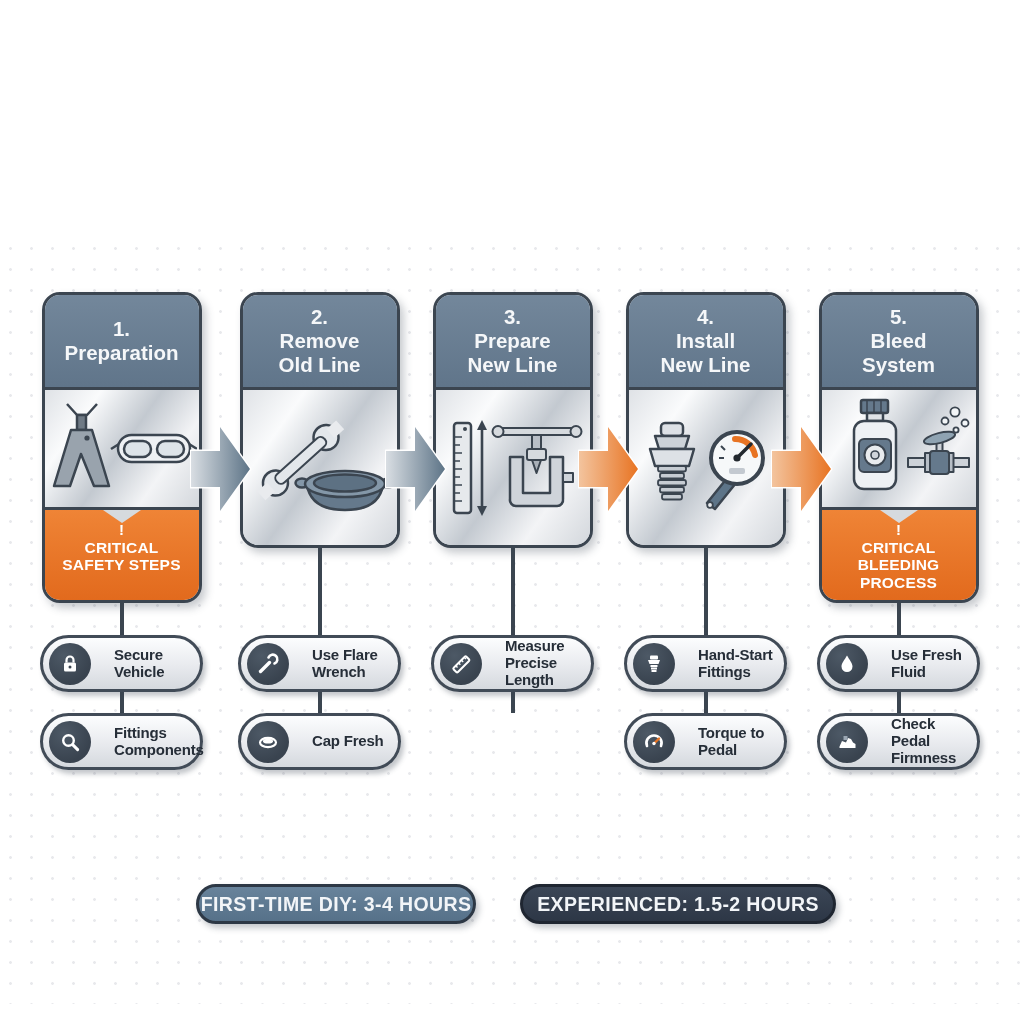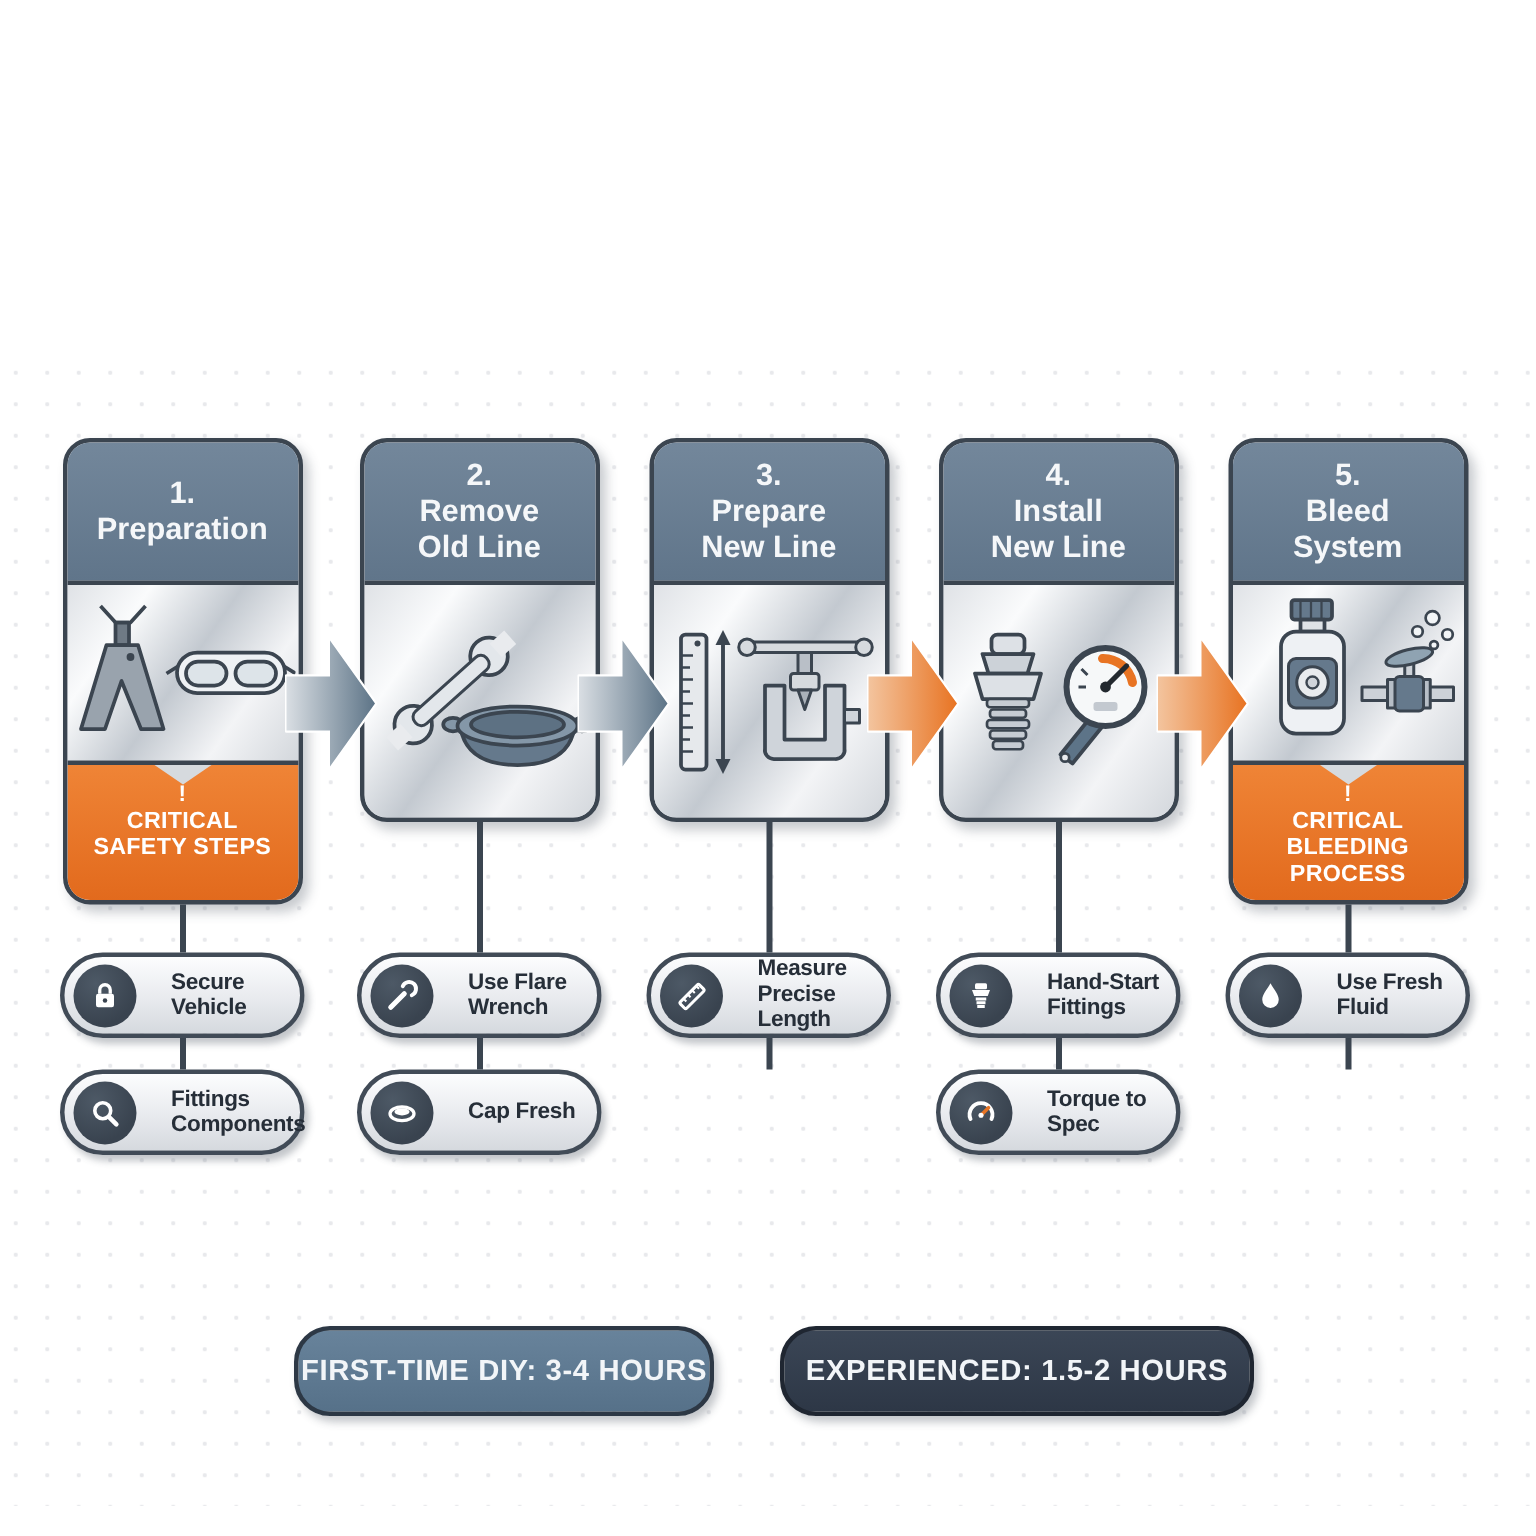--- a/index.html
+++ b/index.html
@@ -40,21 +40,21 @@
     background:linear-gradient(180deg,#fcfdfe 0%,#e8eaee 55%,#d5d9de 100%);
     display:flex; align-items:center; box-shadow:3px 4px 5px rgba(55,65,78,.3); }
   .pill-icon { width:42px; height:42px; border-radius:50%; flex:none; margin-left:6px;
     background:radial-gradient(circle at 35% 30%, #4d5966 0%, #39434f 70%);
     display:flex; align-items:center; justify-content:center; }
   .pill-label { margin-left:23px; font-weight:bold; font-size:15px; line-height:1.12; color:#262e38;
     white-space:pre-line; letter-spacing:-0.2px; }
 
   .arrow { position:absolute; top:421px; width:62px; height:96px; z-index:3; }
 
-  .badge { position:absolute; top:884px; height:60px; border-radius:24px; z-index:2;
+  .badge { position:absolute; top:884px; height:40px; border-radius:24px; z-index:2;
     display:flex; align-items:center; justify-content:center;
     color:#f2f5f8; font-weight:bold; font-size:19.5px; letter-spacing:.4px; white-space:nowrap;
     box-shadow:3px 4px 6px rgba(55,65,78,.3); }
   .badge-first { left:196px; width:280px; background:linear-gradient(180deg,#68839b,#567189); border:3px solid #2d3845; }
   .badge-exp { left:520px; width:316px; background:linear-gradient(180deg,#3b4656,#2d3746); border:3px solid #1f2631; }
 
   svg { display:block; }
 </style>
 </head>
 <body>
@@ -268,21 +268,21 @@
     <div class="connector conn-pill"></div>
     <div class="pill">
       <div class="pill-icon">
         <svg width="24" height="24" viewBox="0 0 24 24">
           <path d="M5,16 a7.6,7.6 0 1 1 14,0" stroke="#fff" stroke-width="2.6" fill="none" stroke-linecap="round"></path>
           <line x1="12" y1="13.5" x2="17" y2="8.5" stroke="#e87423" stroke-width="2.4" stroke-linecap="round"></line>
           <circle cx="12" cy="13.5" r="1.7" fill="#fff"></circle>
         </svg>
       </div>
       <div class="pill-label">Torque to
-Spec</div>
+Pedal</div>
     </div>
   </div>
 
   <div class="column" style="left:817px;">
     <div class="card critical">
       <div class="card-header">
         <div class="step-number">5.</div>
         <div class="step-title">Bleed
 System</div>
       </div>
@@ -326,20 +326,30 @@
     <div class="pill">
       <div class="pill-icon">
         <svg width="24" height="24" viewBox="0 0 24 24">
           <path d="M12,3.5 C9.5,8 6.5,11 6.5,14.5 a5.5,5.5 0 0 0 11,0 C17.5,11 14.5,8 12,3.5 Z" fill="#fff"></path>
         </svg>
       </div>
       <div class="pill-label">Use Fresh
 Fluid</div>
     </div>
     <div class="connector conn-pill"></div>
+    <div class="pill">
+      <div class="pill-icon">
+        <svg width="24" height="24" viewBox="0 0 24 24">
+          <path d="M4.5,16.5 l2.5,-5.5 4,1.5 2,-4.5 3,1 2,3.5 2.5,1.5 v4 H4.5 Z" fill="#fff"></path>
+          <rect x="8.5" y="6" width="4" height="4" fill="#9aa6b2"></rect>
+        </svg>
+      </div>
+      <div class="pill-label">Check Pedal
+Firmness</div>
+    </div>
   </div>
 
   <svg class="arrow" style="left:190px;" viewBox="0 0 62 96">
     <defs>
         <linearGradient id="gb1" x1="0" y1="0" x2="1" y2="0">
       <stop offset="0" stop-color="#d9dee3"></stop>
           <stop offset="1" stop-color="#5d7487"></stop>
         </linearGradient>
       </defs>
     <polygon points="1,30 30,30 30,6 60,48 30,90 30,66 1,66" fill="url(#gb1)" stroke="#ffffff" stroke-width="3" stroke-linejoin="round" style="paint-order:stroke;"></polygon>

